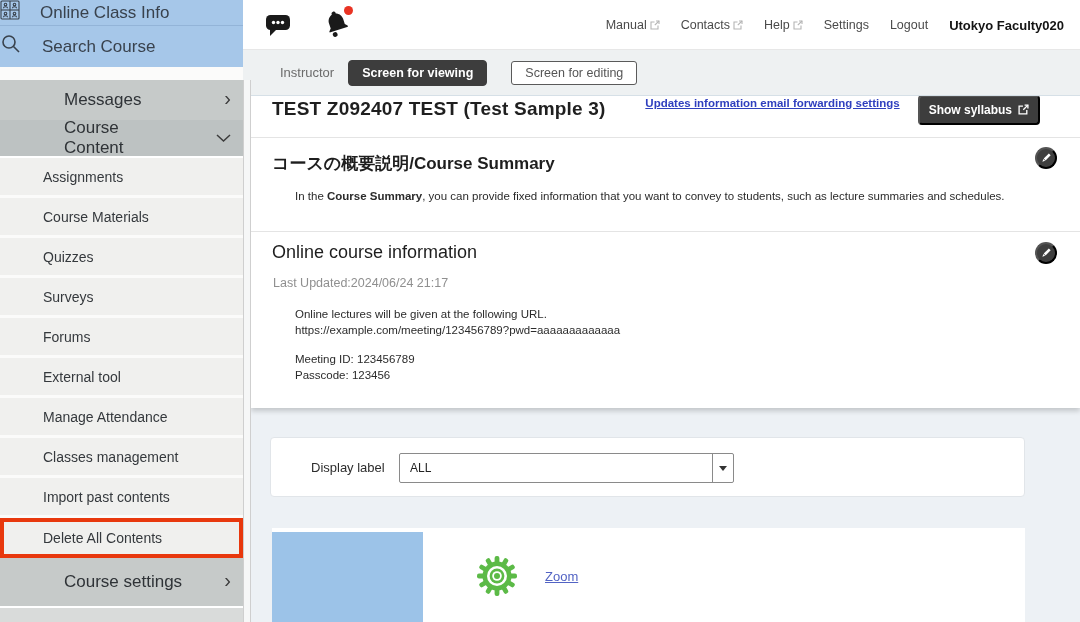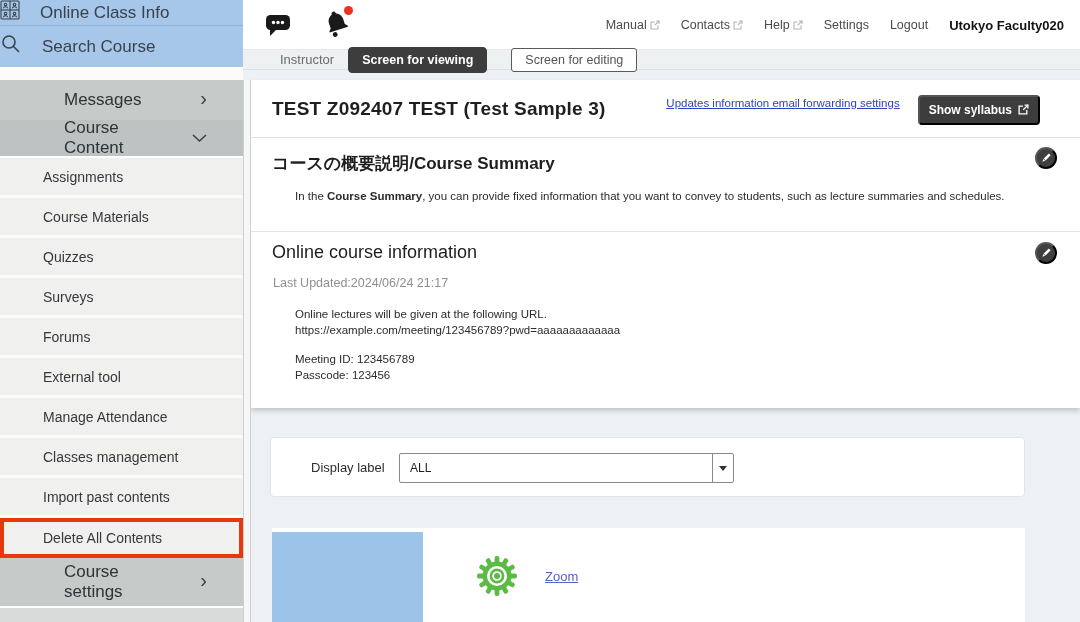--- a/index.html
+++ b/index.html
@@ -6,54 +6,54 @@
   html,body { width:1080px; height:622px; overflow:hidden; }
   body { font-family:"Liberation Sans","DejaVu Sans",sans-serif; background:#edf1f5; position:relative; }
 
   
   .sidebar { position:absolute; left:0; top:0; width:243px; height:622px; background:#e2e4e3; z-index:5; display:flex; flex-direction:column; }
   .sb-blue { background:#a6c7e9; display:flex; align-items:center; color:#39424d; font-size:17px; border-bottom:1px solid #93b4d8; }
   .sb-blue .lbl { margin-left:20px; }
   .sb-row1 { height:26px; overflow:hidden; }
   .sb-row2 { height:41px; border-bottom:none; }
   .sb-gap { height:13px; background:#fbfbfa; }
-  .sb-header { height:40px; background:#c6cac9; display:flex; align-items:center; justify-content:space-between; padding:0 36px 0 64px; font-size:17px; color:#2f3337;gap:40px; }
+  .sb-header { height:40px; background:#c6cac9; display:flex; align-items:center; justify-content:space-between; padding:0 12px 0 64px; font-size:17px; color:#2f3337;gap:40px; }
   .sb-header.darker { background:#bdc2c2; border-bottom:2px solid #fff; height:38px; }
   .chev-r { font-size:20px; color:#3c3c3c; line-height:1; transform:translateY(-2px); }
   .sb-item { height:40px; background:#f0f0ee; border-bottom:3px solid #fbfbfa; display:flex; align-items:center; padding-left:43px; font-size:14px; color:#35393d; }
   .sb-item.highlight { border:4px solid #e8380d; border-bottom:4px solid #e8380d; padding-left:39px; }
   .sb-footer { flex:1; background:#d9dbda; border-top:2px solid #fff; margin-top:0; }
   .sb-header.settings { height:48px; }
 
   
   .scroll-strip { position:absolute; left:243px; top:80px; width:8px; height:542px; background:#f6f7f7; border-left:1px solid #cfcfcf; border-right:1px solid #cfcfcf; z-index:4; }
 
   
   .topbar { position:absolute; left:243px; top:0; right:0; height:50px; background:#fff; border-bottom:1px solid #e7e7e7; z-index:3; }
   .icon-chat { position:absolute; left:22px; top:12px; }
   .icon-bell { position:absolute; left:78px; top:6px; }
   .bell-dot { position:absolute; left:101px; top:6px; width:9px; height:9px; border-radius:50%; background:#e93323; }
   .top-links { position:absolute; right:16px; top:0; height:50px; display:flex; align-items:center; gap:21px; font-size:12.5px; color:#4a4a4a; }
   .top-link { display:flex; align-items:center; gap:3px; cursor:pointer; }
   .top-user { font-weight:bold; color:#141414; font-size:13px; }
 
   
-  .tabbar { position:absolute; left:243px; top:50px; right:0; height:20px; background:#eef1f2; border-bottom:1px solid #d6e0e7; display:flex; align-items:center; z-index:3; }
+  .tabbar { position:absolute; left:243px; top:50px; right:0; height:46px; background:#eef1f2; border-bottom:1px solid #d6e0e7; display:flex; align-items:center; z-index:3; }
   .role-label { margin-left:37px; font-size:13px; color:#6b6b6b; }
   .tab-dark { margin-left:14px; background:#3d3d3d; color:#fff; font-size:12.5px; font-weight:bold; padding:5px 13px; border-radius:4px; border:1px solid #3d3d3d; }
   .tab-light { margin-left:24px; background:#fff; color:#555; font-size:12.5px; padding:4px 13px; border-radius:3px; border:1px solid #5a5a5a; }
 
   
   .content-white { position:absolute; left:251px; top:80px; right:0; height:328px; background:#fff; box-shadow:0 3px 5px rgba(0,0,0,0.18); z-index:2; }
   .sec { position:absolute; left:0; right:0; }
   .sec-header { top:0; height:58px; border-bottom:1px solid #e4e4e4; display:flex; align-items:center; }
   .course-title { margin-left:21px; font-size:19px; font-weight:600; color:#1f1f1f; letter-spacing:.2px; }
   .header-right { margin-left:auto; display:flex; align-items:flex-start; margin-top:2px; }
   .upd-links { display:flex; flex-direction:column; line-height:17px; }
-  .upd-link { font-size:11.5px; color:#2f3fbe; text-decoration:underline; cursor:pointer; }
+  .upd-link { font-size:11.5px; color:#2f3fbe; text-decoration:underline; cursor:pointer;font-weight:bold; }
   .syllabus-btn { margin-left:18px; margin-right:40px; background:#3d3d3d; color:#fff; font-size:12px; font-weight:bold; padding:6px 9px; border-radius:4px; display:flex; align-items:center; gap:6px; cursor:pointer; white-space:nowrap; }
   .sec-summary { top:58px; height:94px; border-bottom:1px solid #e4e4e4; }
   .sec-heading { position:absolute; left:21px; top:14px; font-size:17px; font-weight:600; color:#1e1e1e; }
   .summary-text { position:absolute; left:44px; top:52px; font-size:11.5px; color:#2b2b2b; }
   .sec-online { top:152px; height:176px; }
   .online-heading { position:absolute; left:21px; top:10px; font-size:18px; font-weight:400; color:#1e1e1e; }
   .last-updated { position:absolute; left:22px; top:44px; font-size:12.5px; color:#8f8f8f; }
   .info-block { position:absolute; left:44px; top:74px; font-size:11.5px; color:#2b2b2b; line-height:16px; }
   .info-gap { height:13px; }
   .pencil-btn { position:absolute; right:23px; width:22px; height:22px; border-radius:50%; background:#3f3f3f; display:flex; align-items:center; justify-content:center; cursor:pointer; }

